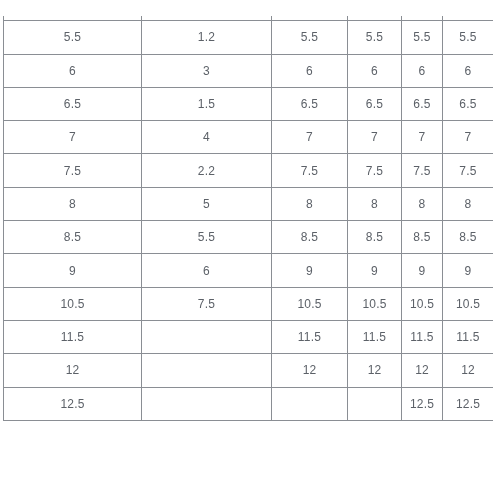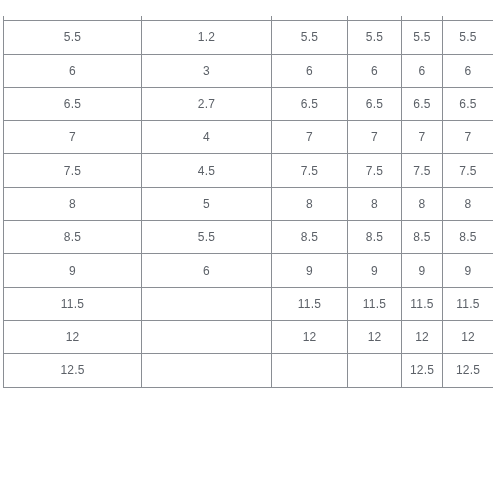--- a/index.html
+++ b/index.html
@@ -84,37 +84,37 @@
         <tr>
           <td>6</td>
           <td>3</td>
           <td>6</td>
           <td>6</td>
           <td>6</td>
           <td>6</td>
         </tr>
         <tr>
           <td>6.5</td>
-          <td>2.7</td>
+          <td>1.5</td>
           <td>6.5</td>
           <td>6.5</td>
           <td>6.5</td>
           <td>6.5</td>
         </tr>
         <tr>
           <td>7</td>
           <td>4</td>
           <td>7</td>
           <td>7</td>
           <td>7</td>
           <td>7</td>
         </tr>
         <tr>
           <td>7.5</td>
-          <td>4.5</td>
+          <td>2.2</td>
           <td>7.5</td>
           <td>7.5</td>
           <td>7.5</td>
           <td>7.5</td>
         </tr>
         <tr>
           <td>8</td>
           <td>5</td>
           <td>8</td>
           <td>8</td>
@@ -131,20 +131,28 @@
         </tr>
         <tr>
           <td>9</td>
           <td>6</td>
           <td>9</td>
           <td>9</td>
           <td>9</td>
           <td>9</td>
         </tr>
         <tr>
+          <td>10.5</td>
+          <td>7.5</td>
+          <td>10.5</td>
+          <td>10.5</td>
+          <td>10.5</td>
+          <td>10.5</td>
+        </tr>
+        <tr>
           <td>11.5</td>
           <td class="empty"></td>
           <td>11.5</td>
           <td>11.5</td>
           <td>11.5</td>
           <td>11.5</td>
         </tr>
         <tr>
           <td>12</td>
           <td class="empty"></td>

